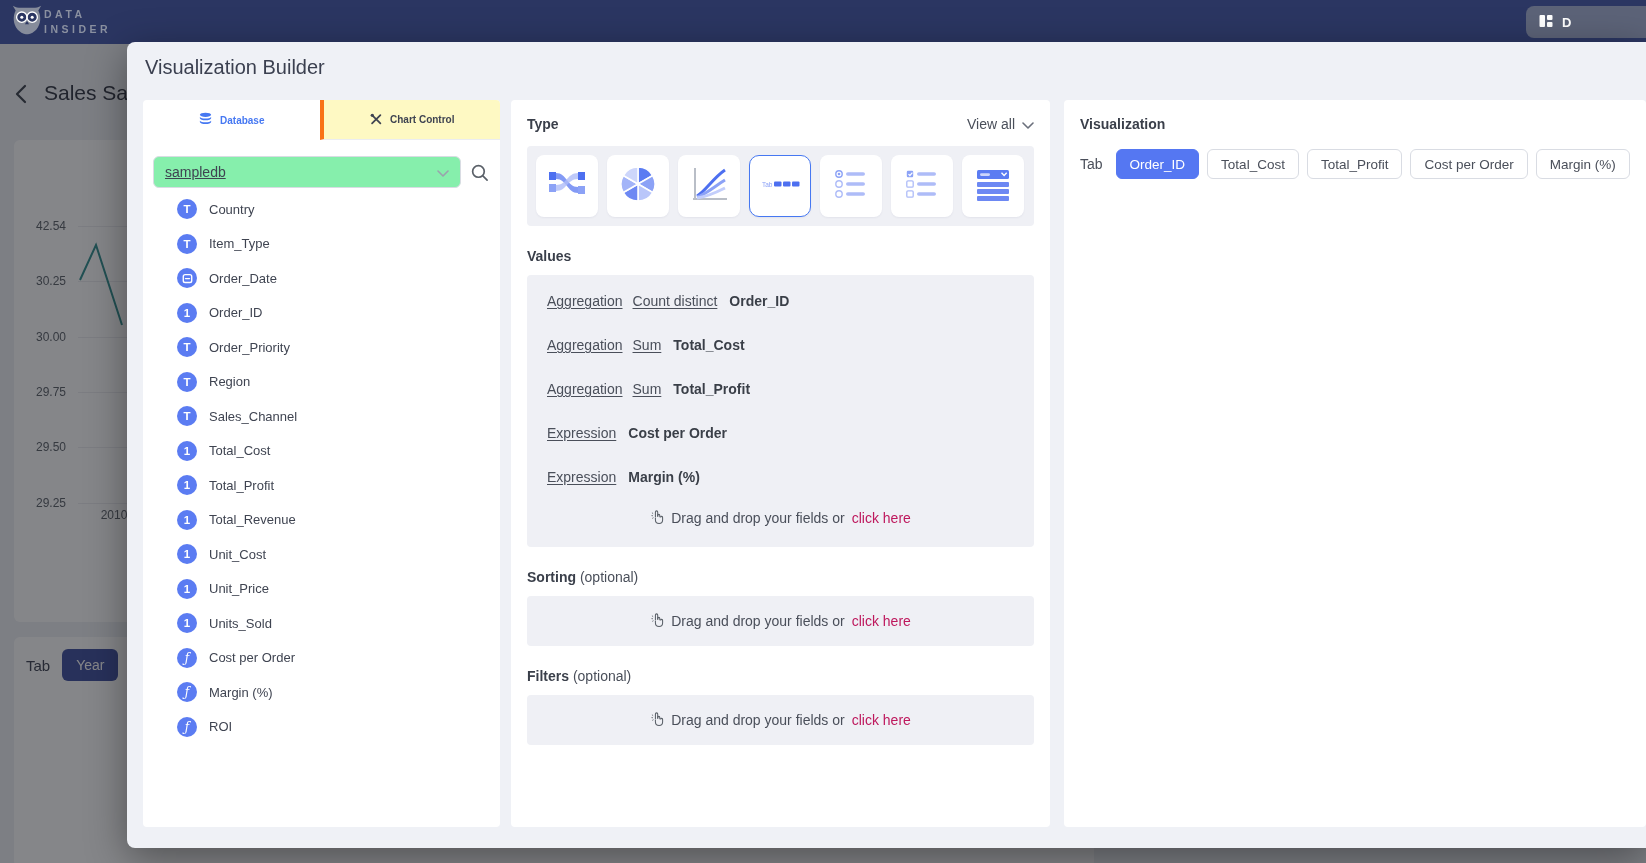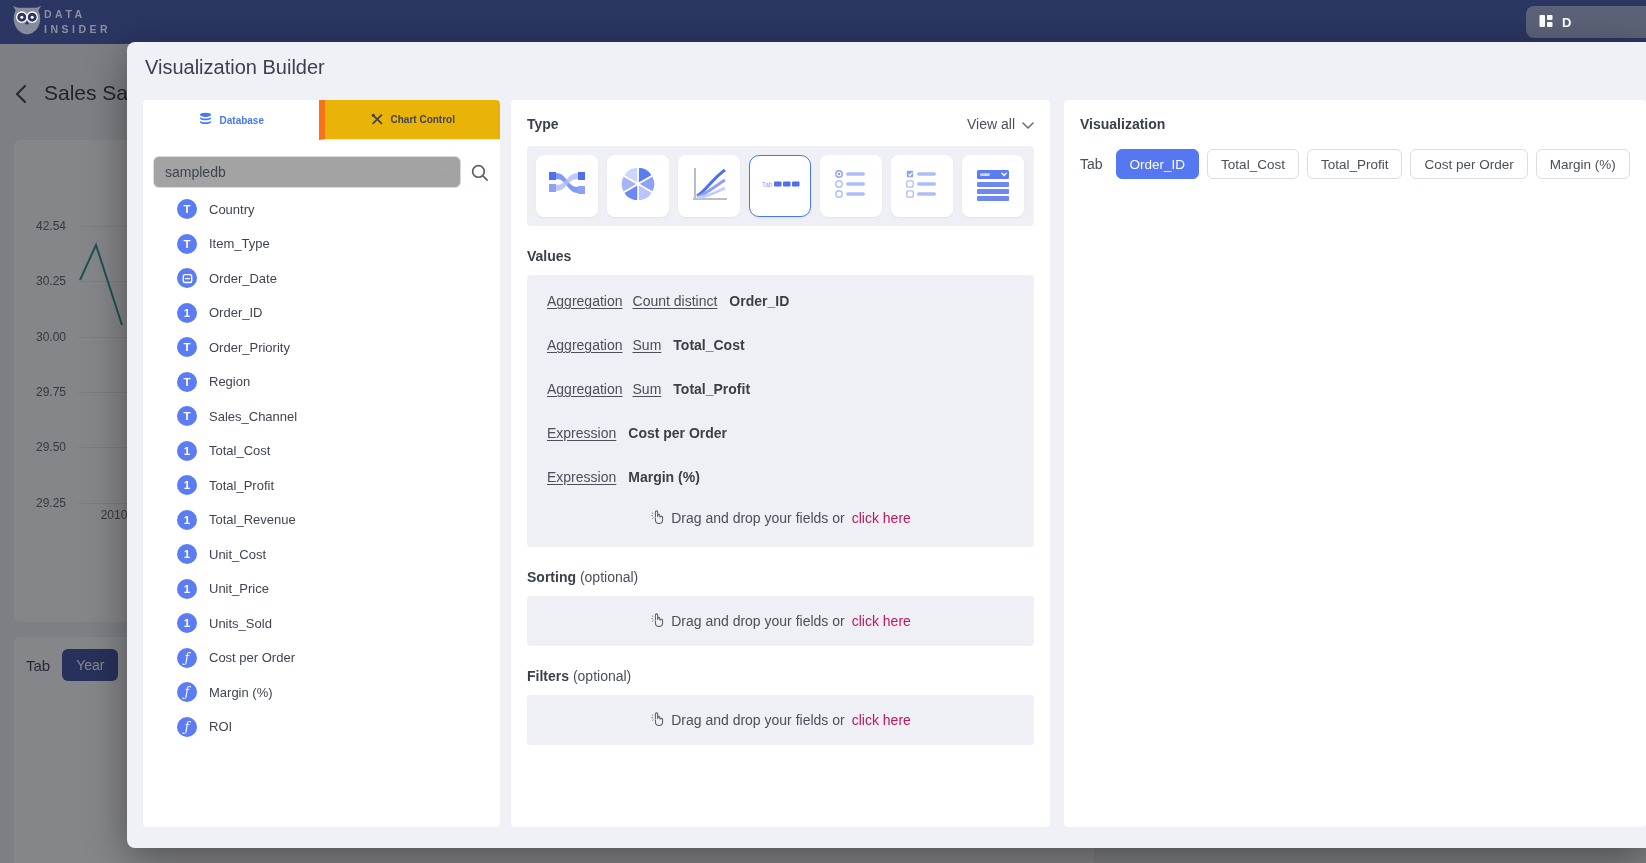--- a/index.html
+++ b/index.html
@@ -34,23 +34,23 @@
   .modal-title { position:absolute; left:18px; top:14px; font-size:20px; font-weight:500; color:#3b4050; }
   .panel { position:absolute; top:58px; height:727px; background:#fff; border-radius:4px; }
   .panel.left   { left:16px;  width:357px; }
   .panel.middle { left:384px; width:539px; }
   .panel.right  { left:937px; width:582px; }
 
   
   .src-tabs { display:flex; height:40px; }
   .src-tab { flex:1; display:flex; align-items:center; justify-content:center; gap:7px; font-size:10px; font-weight:600; cursor:pointer; }
   .src-tab.active { color:#4678f2; }
-  .src-tab.inactive { background:#eab308; border-bottom:1px solid #ebedf1; border-left:6px solid #f97316; border-radius:0 4px 0 0; color:#3f4451; }
+  .src-tab.inactive { background:#fef9c3; border-bottom:1px solid #ebedf1; border-left:4px solid #f97316; border-radius:0 4px 0 0; color:#3f4451; }
   .db-row { display:flex; align-items:center; gap:9px; margin:16px 10px 0 10px; }
-  .db-select { flex:1; height:32px; border:1px solid #d9dce3; border-radius:6px; background:#a3a3a3; display:flex; align-items:center; justify-content:space-between; padding:0 11px; font-size:14px; color:#3f4451; cursor:pointer; }
+  .db-select { flex:1; height:32px; border:1px solid #d9dce3; border-radius:6px; background:#86efac; display:flex; align-items:center; justify-content:space-between; padding:0 11px; font-size:14px; color:#3f4451; cursor:pointer;text-decoration:underline; }
   .search-btn { width:20px; height:20px; cursor:pointer; display:flex; align-items:center; }
   .field-list { margin-top:4px; }
   .field-row { height:34.5px; display:flex; align-items:center; gap:12px; padding-left:34px; cursor:grab; }
   .fld-ic { width:20px; height:20px; border-radius:50%; background:#5b7cf2; color:#fff; display:flex; align-items:center; justify-content:center; font-size:11.5px; font-weight:700; flex:0 0 auto; }
   .fld-ic.fn { font-style:italic; font-family:"DejaVu Serif",serif; font-weight:400; font-size:12px; }
   .fld-name { font-size:13px; color:#3f4451; }
 
   
   .mid-pad { padding:0 16px; }
   .cfg-head { display:flex; align-items:center; justify-content:space-between; margin-top:16px; }

